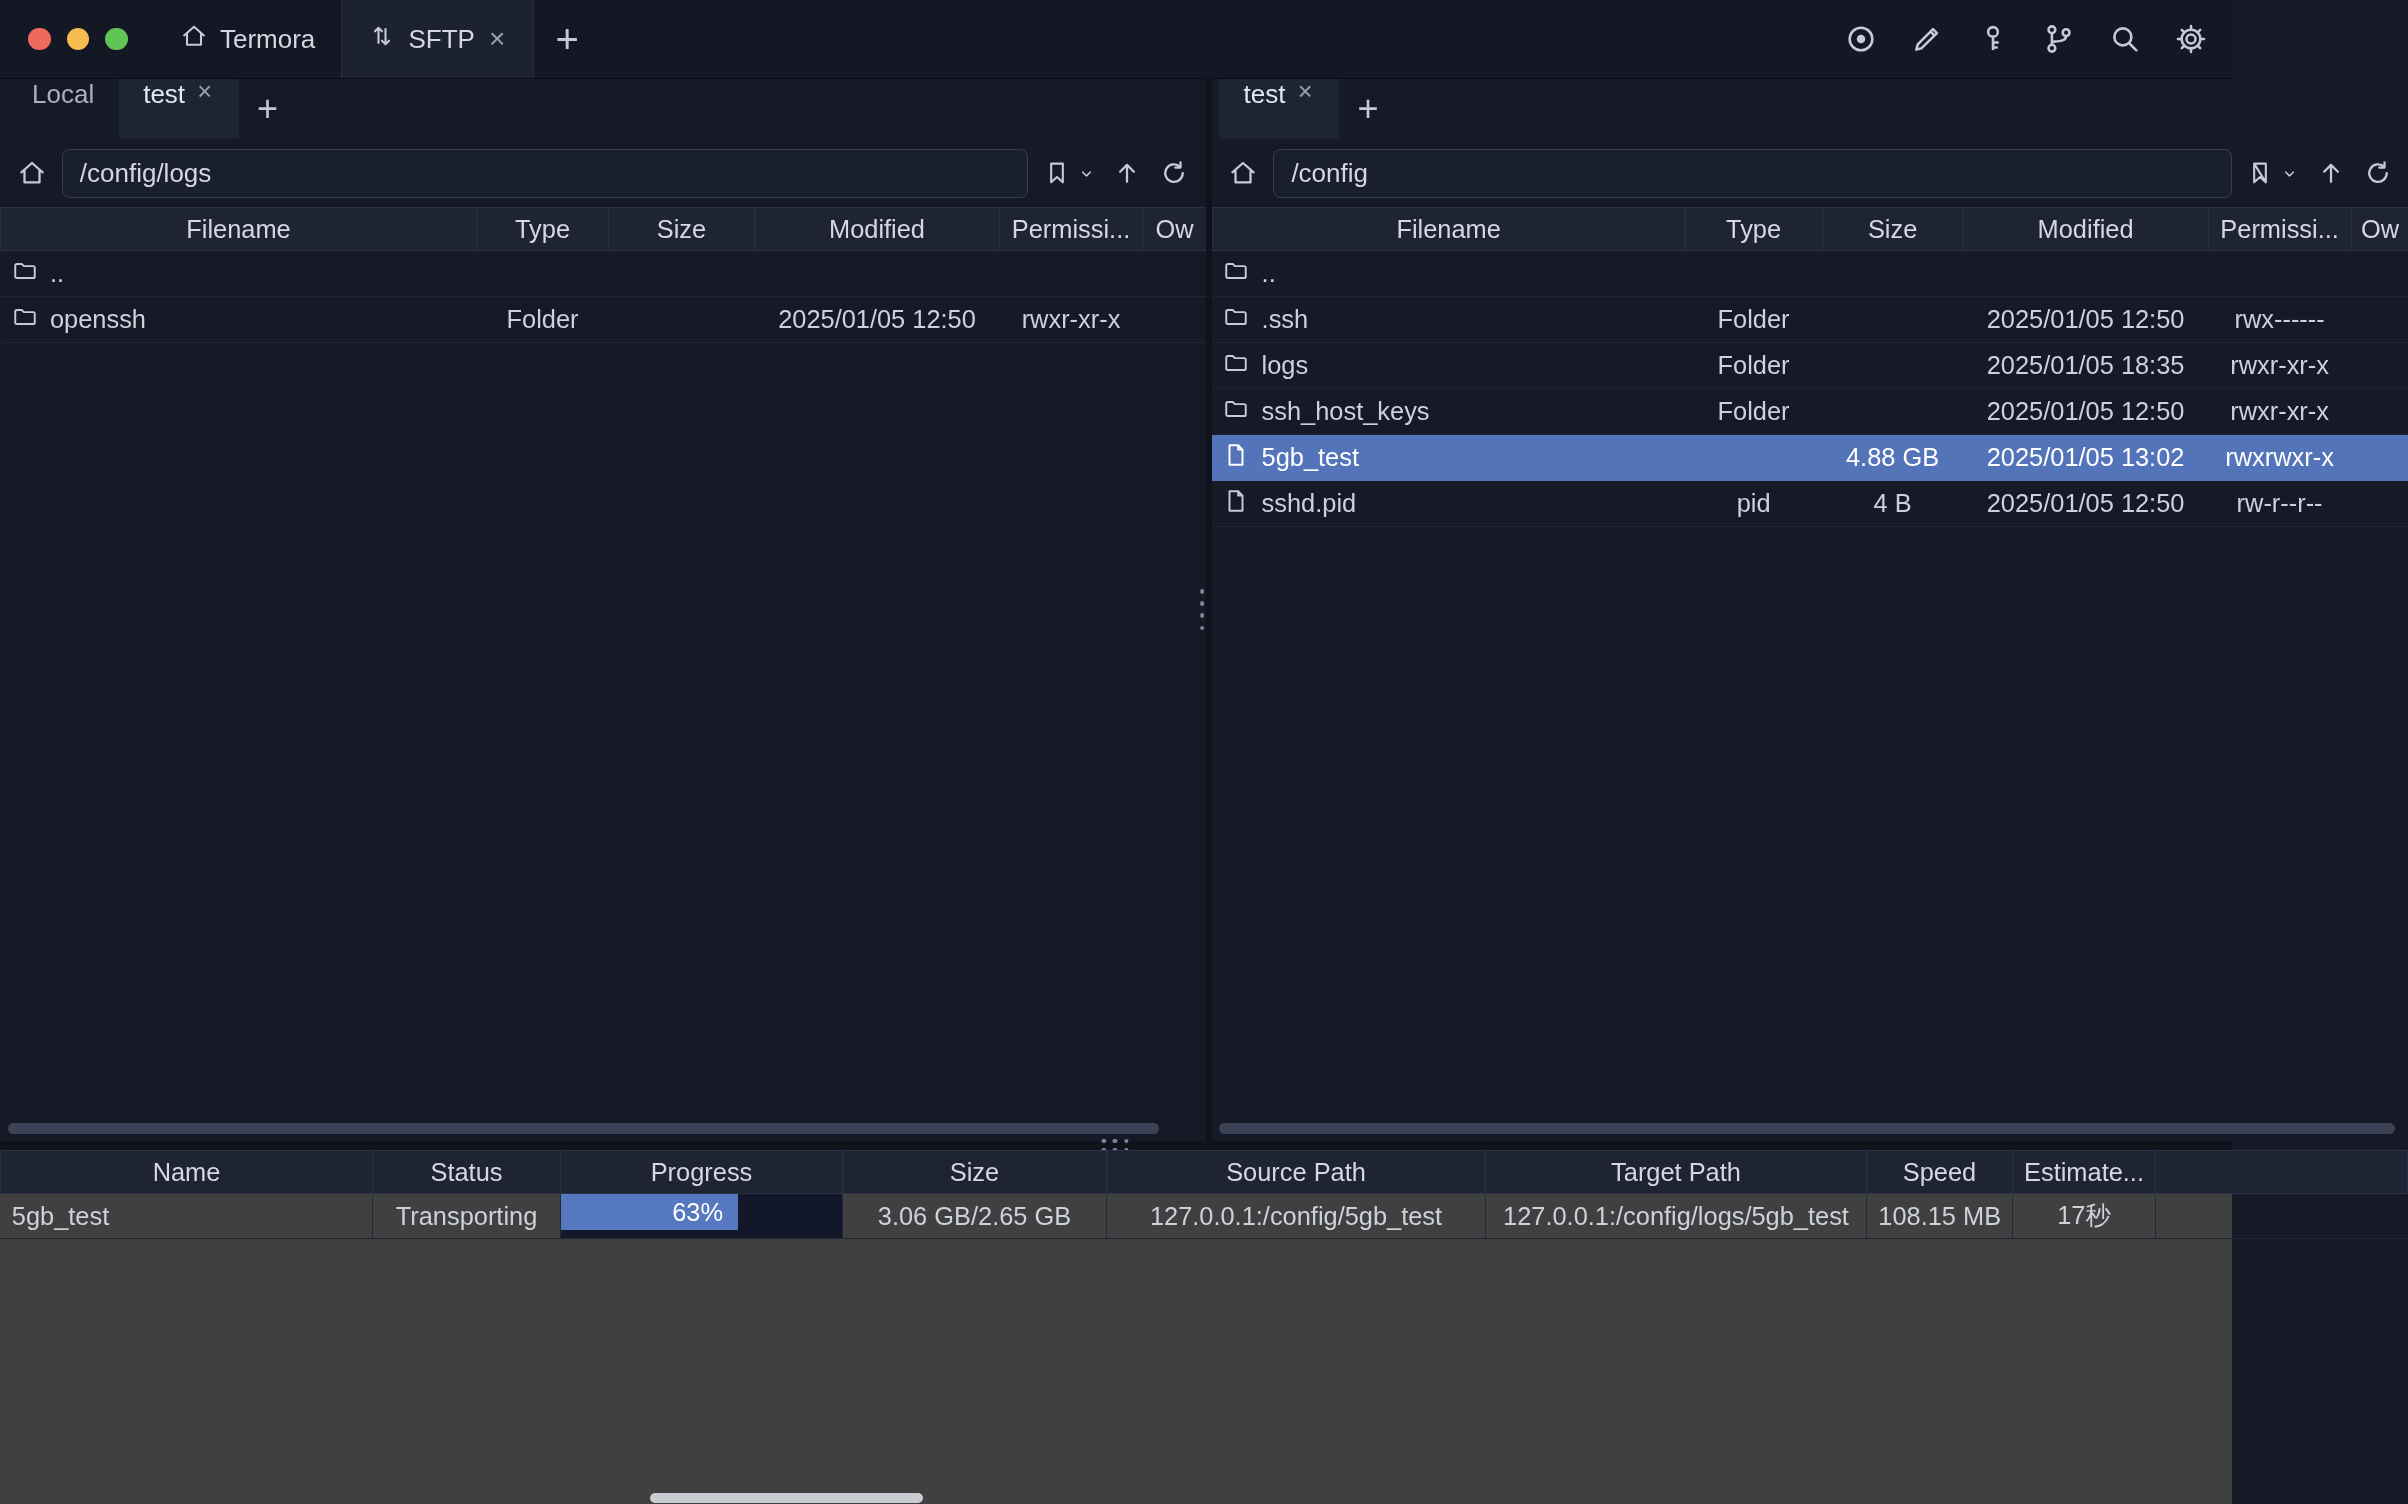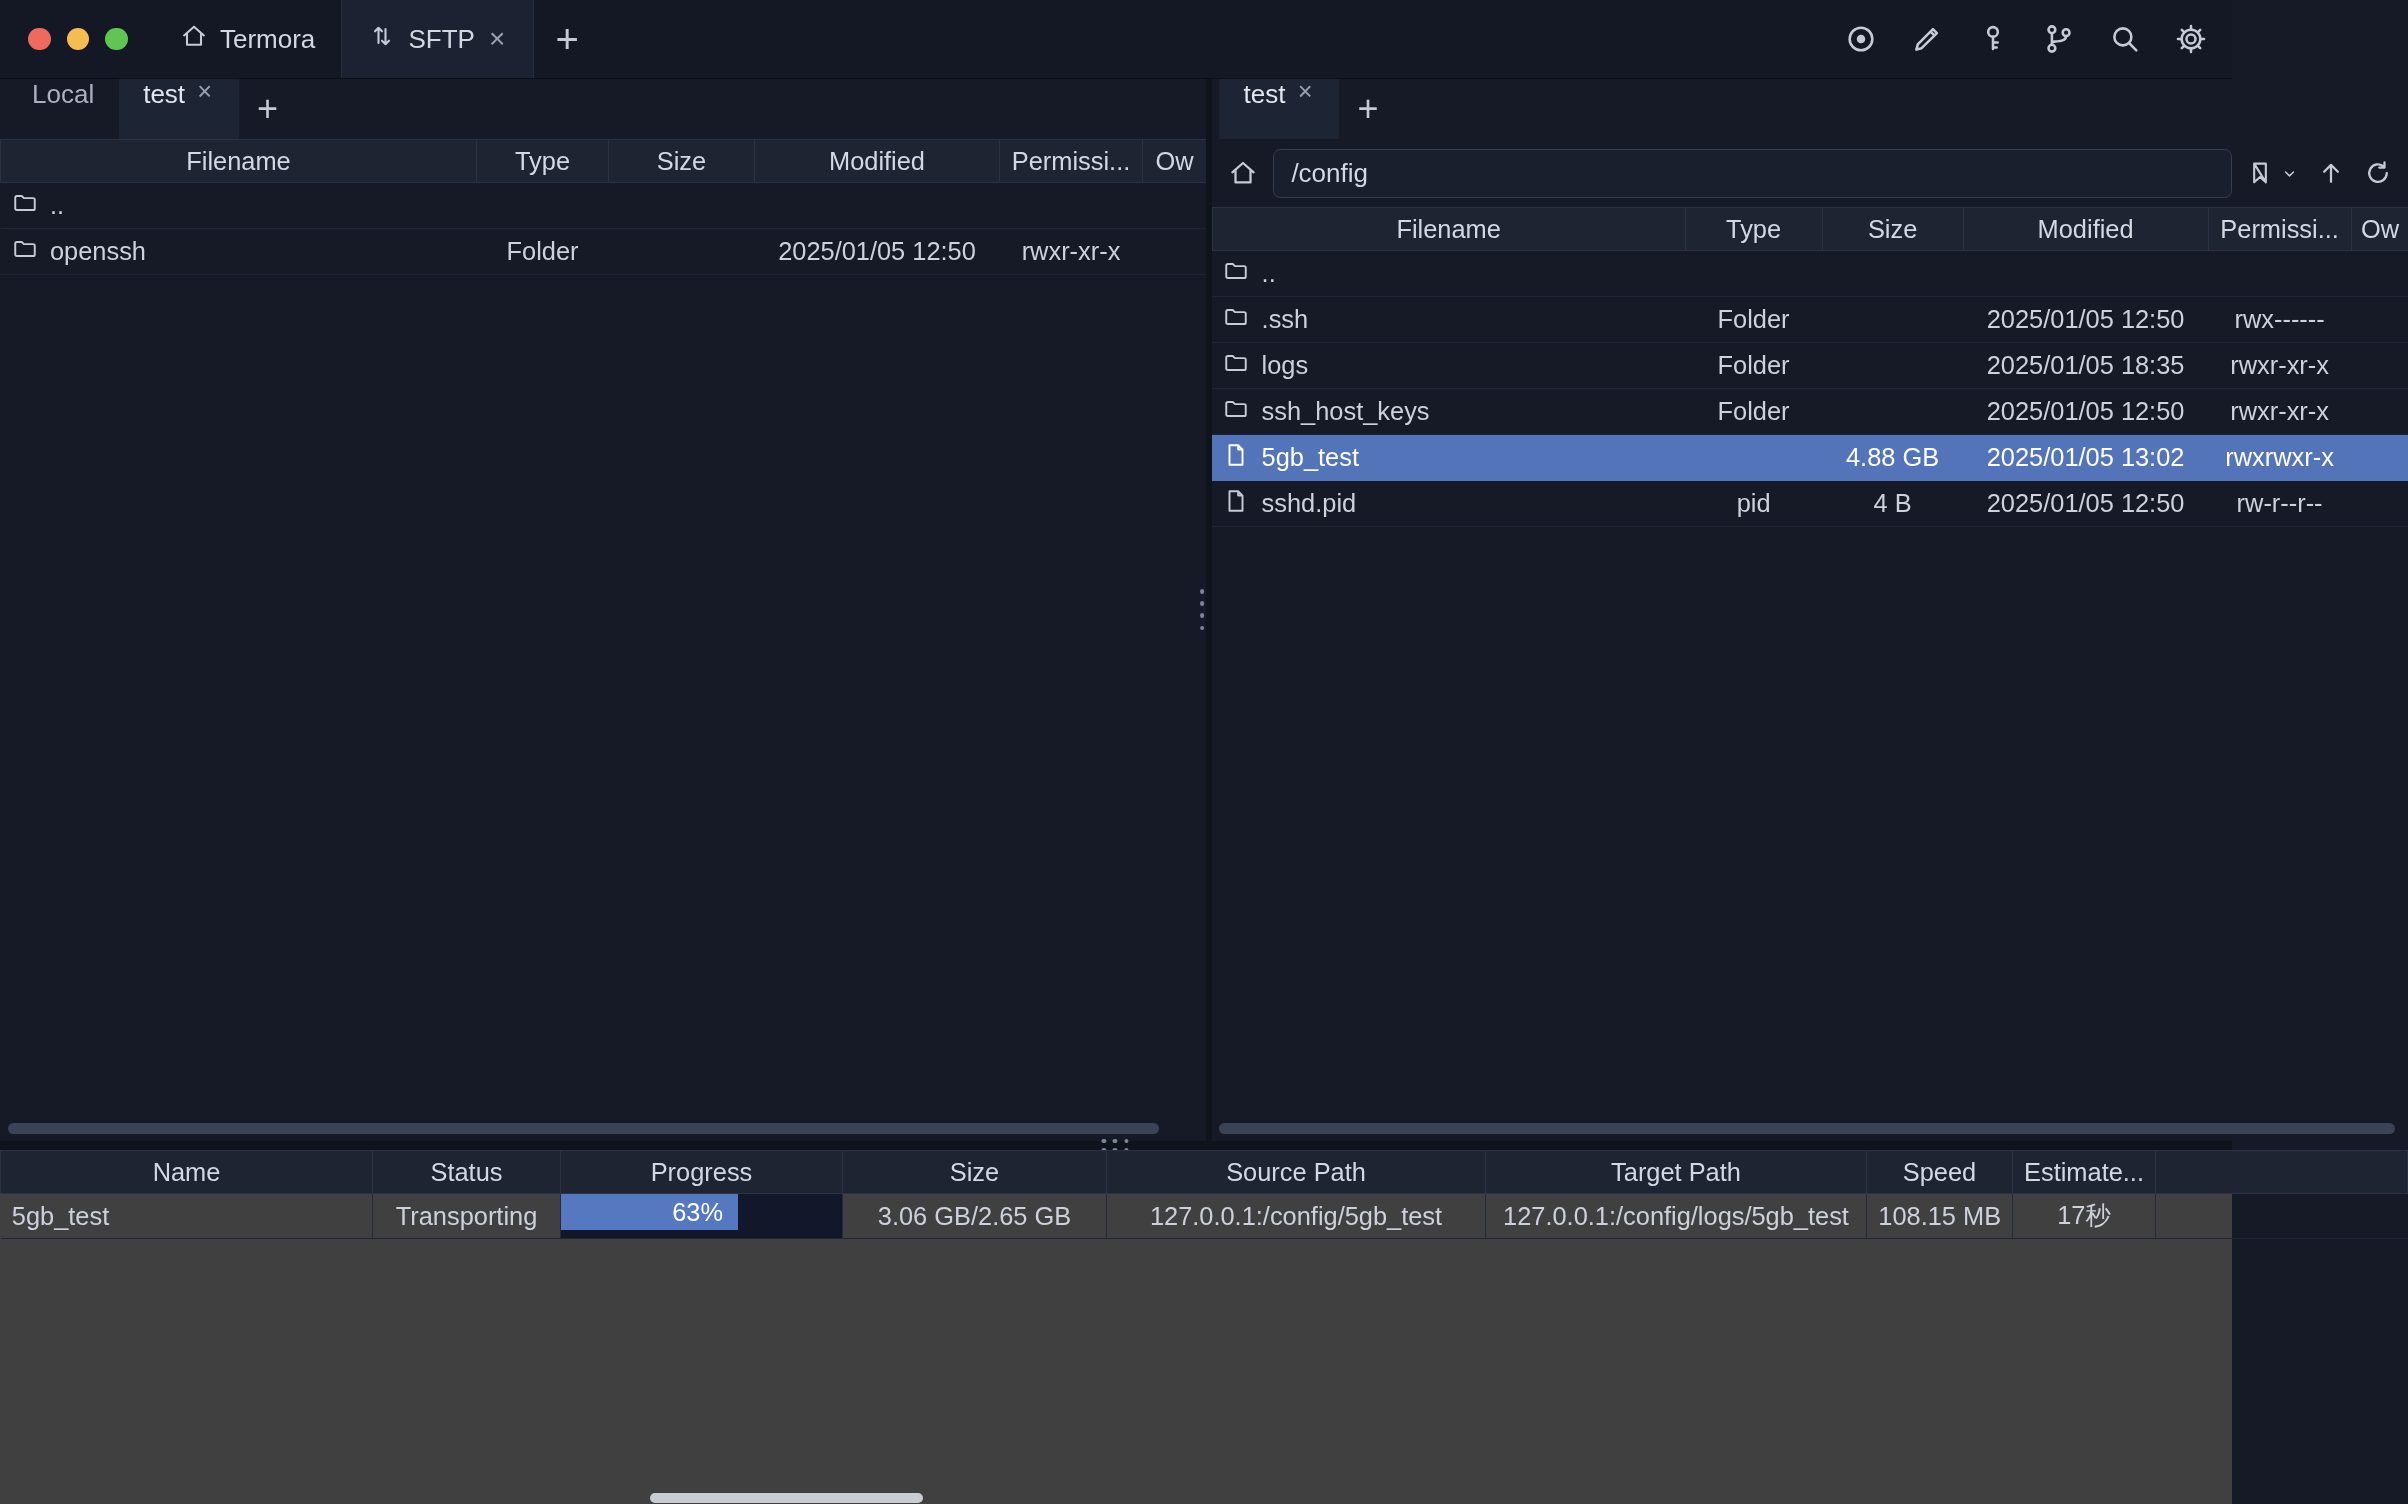--- a/index.html
+++ b/index.html
@@ -192,20 +192,50 @@
         <div class="ptab">
           <span>Local</span>
         </div>
         <div class="ptab active">
           <span>test</span>
           <span class="tab-close">×</span>
         </div>
         <div class="pane-plus">+</div>
       </div>
 
+      <div class="pathbar">
+        <span class="bar-btn">
+          <svg class="ic" width="30" height="30" viewBox="0 0 24 24">
+              <path d="M3.5 11.5 L12 4 L20.5 11.5 M6 10 V19.5 H18 V10"></path>
+            </svg>
+        </span>
+        <input class="path-input" value="/config/logs" style="">
+        <span class="bm-group">
+          <span class="bar-btn">
+            <svg class="ic" width="28" height="28" viewBox="0 0 24 24">
+                <path d="M7 4 H17 V20 L12 15.5 L7 20 Z"></path>
+              </svg>
+          </span>
+          <span class="bar-btn">
+            <svg class="ic" width="19" height="19" viewBox="0 0 24 24">
+                <path d="M7 10 L12 15 L17 10"></path>
+              </svg>
+          </span>
+        </span>
+        <span class="bar-btn">
+          <svg class="ic" width="30" height="30" viewBox="0 0 24 24">
+              <path d="M12 19 V6 M6.5 11 L12 5.5 L17.5 11"></path>
+            </svg>
+        </span>
+        <span class="bar-btn">
+          <svg class="ic" width="30" height="30" viewBox="0 0 24 24">
+              <path d="M19 12 A7 7 0 1 1 16.9 7.1 M17.2 3.4 L17.2 7.6 L13 7.6"></path>
+            </svg>
+        </span>
+      </div>
 
       <div class="tablewrap">
         <table>
           <colgroup>
               <col style="width:476px">
               <col style="width:132px">
               <col style="width:146px">
               <col style="width:245px">
               <col style="width:143px">
               <col style="width:64px">

